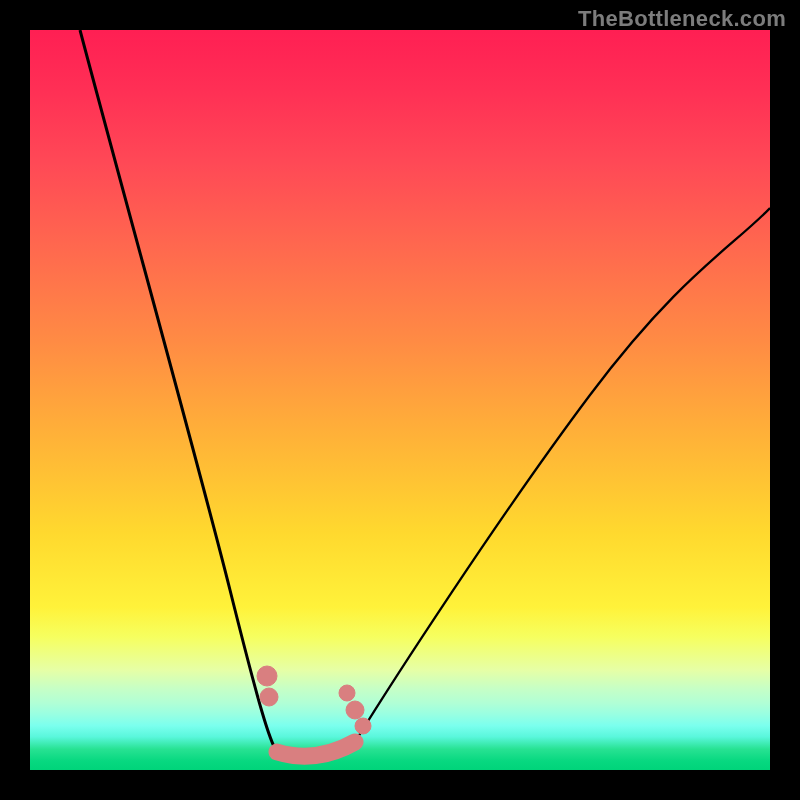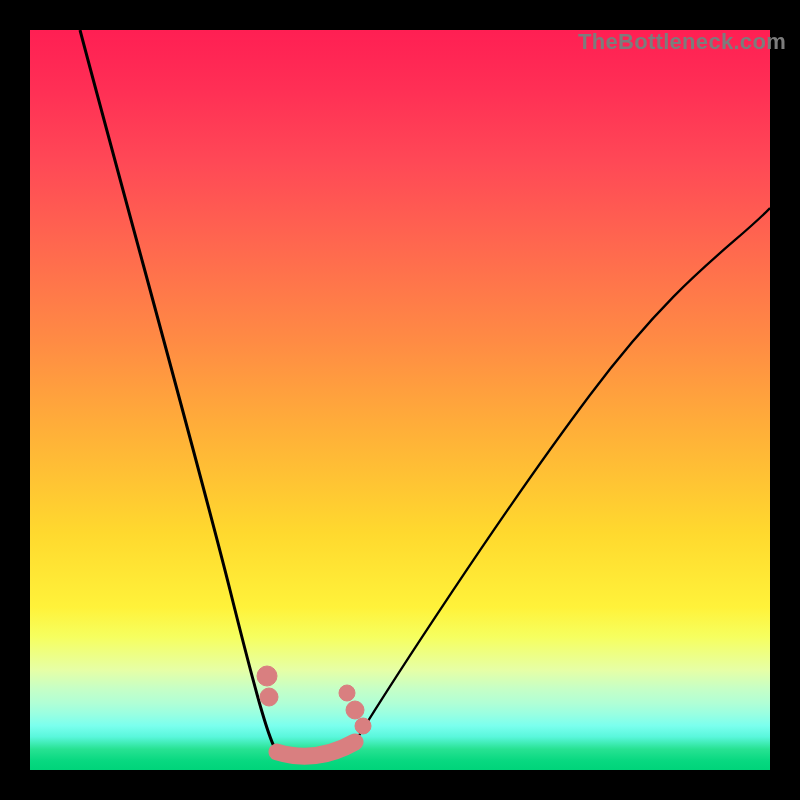--- a/index.html
+++ b/index.html
@@ -54,21 +54,20 @@
 
   .watermark {
     position: absolute;
     top: 6px;
     right: 14px;
     color: #7c7c7c;
     font-size: 22px;
     font-weight: 600;
     letter-spacing: 0.3px;
     user-select: none;
-    margin-top: 23px;
   }
 
   svg.curves {
     position: absolute;
     left: 0;
     top: 0;
     width: 740px;
     height: 740px;
   }
 

